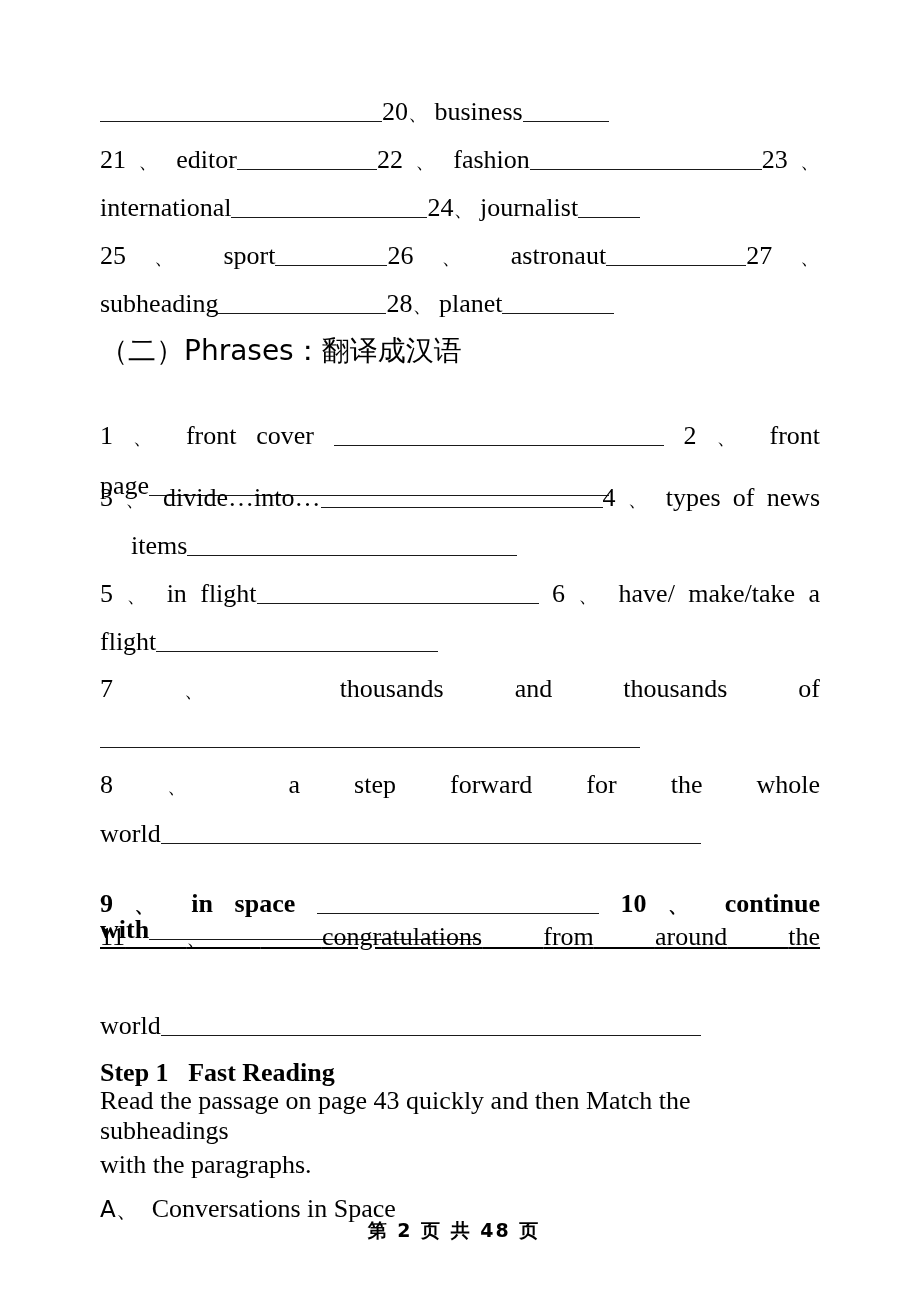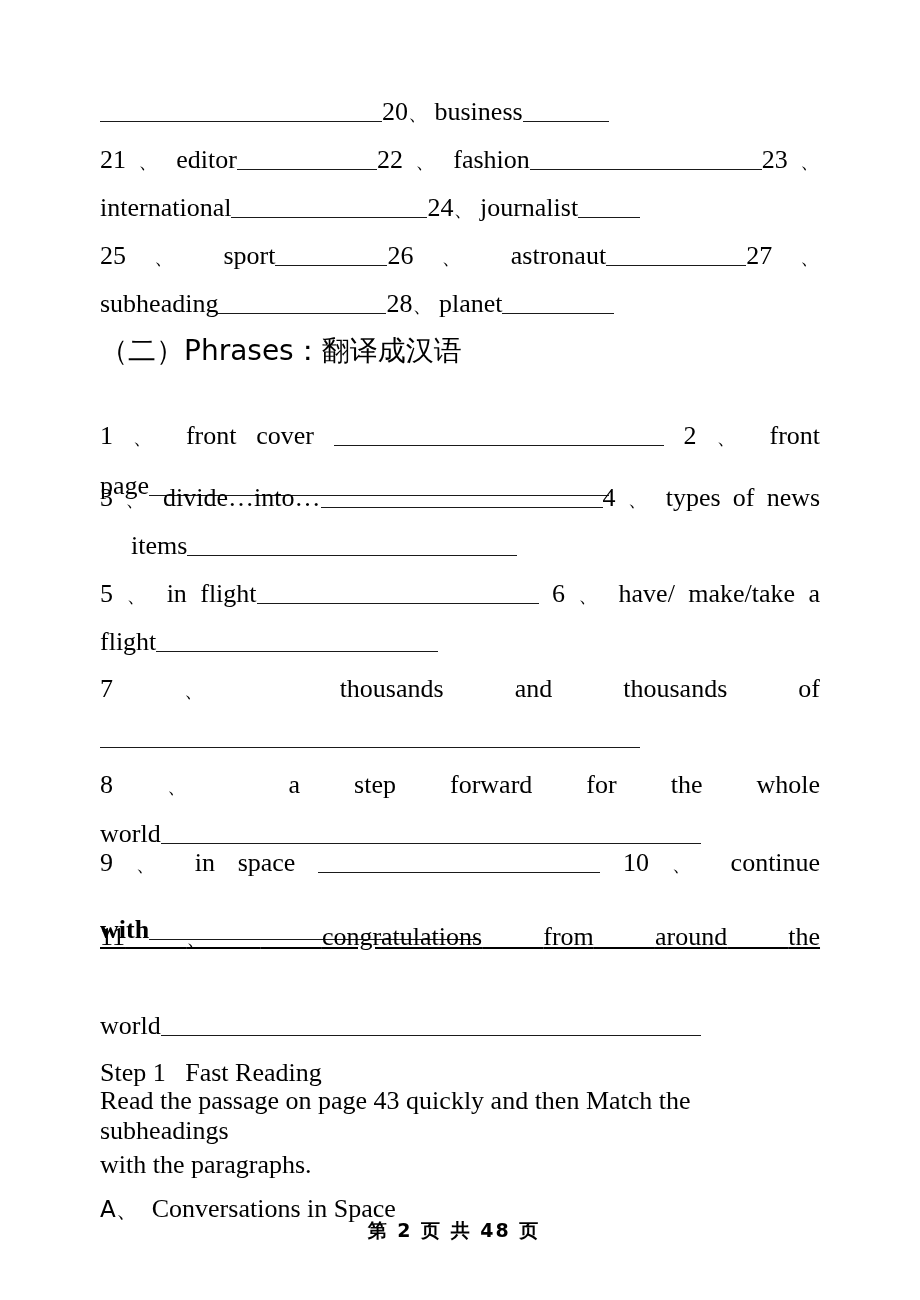--- a/index.html
+++ b/index.html
@@ -194,21 +194,21 @@
     <span>forward</span>
     <span>for</span>
     <span>the</span>
     <span>whole</span>
   </div>
 
   <div class="ln plain" style="top:722px;">
     <span>world</span><span class="blank b-8xl"></span>
   </div>
 
-  <div class="ln just" style="top:751px;">
+  <div class="ln just" style="top:792px;font-weight:bold;">
     <span>9</span>
     <span class="dun">、</span>
     <span>in</span>
     <span>space</span>
     <span class="blank b-4xl"></span>
     <span>10</span>
     <span class="dun">、</span>
     <span>continue</span>
   </div>
 
@@ -222,21 +222,21 @@
     <span>congratulations</span>
     <span>from</span>
     <span>around</span>
     <span>the</span>
   </div>
 
   <div class="ln plain" style="top:914px;">
     <span>world</span><span class="blank b-8xl"></span>
   </div>
 
-  <div class="ln plain" style="top:962px;">
+  <div class="ln plain" style="top:962px;font-weight:bold;">
     <span>Step 1</span>&nbsp;&nbsp;&nbsp;<span>Fast Reading</span>
   </div>
 
   <div class="ln plain" style="top:990px;">
     <span>Read the passage on page 43 quickly and then Match the subheadings</span>
   </div>
 
   <div class="ln plain" style="top:1054px;">
     <span>with the paragraphs.</span>
   </div>

